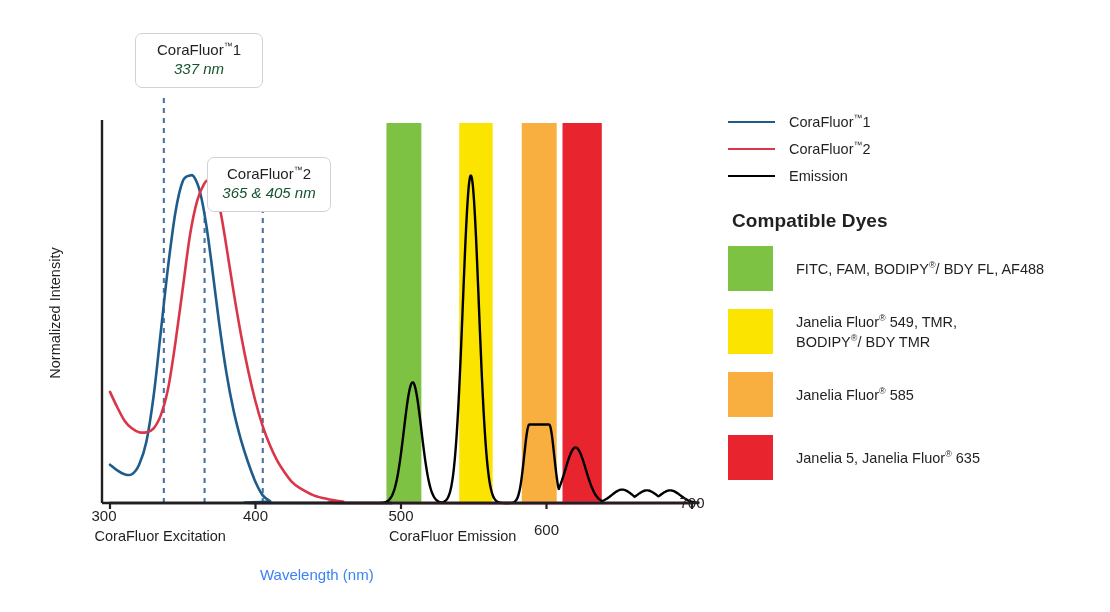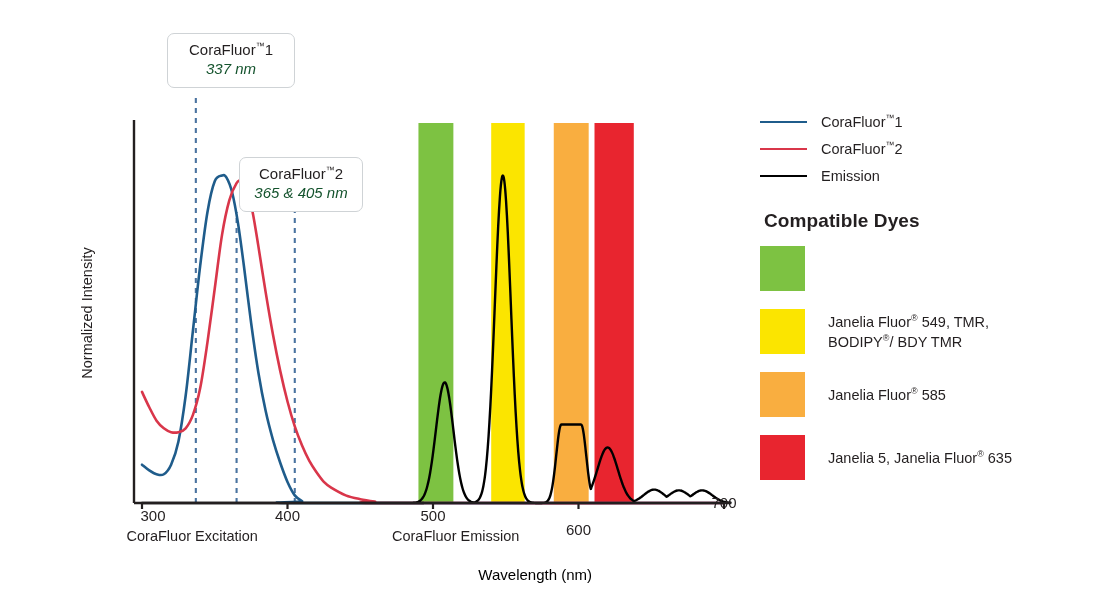--- a/index.html
+++ b/index.html
@@ -1,33 +1,33 @@
 <!DOCTYPE html>
 <html><head>
 <meta charset="utf-8">
 <style>
   html,body{margin:0;padding:0;background:#ffffff;}
   body{width:1110px;height:612px;font-family:"Liberation Sans",sans-serif;color:#231f20;overflow:hidden;position:relative;}
-  #root{position:absolute;inset:0;margin-left:32px;}
+  #root{position:absolute;inset:0;}
 
   .plot-svg{position:absolute;left:0;top:0;width:1110px;height:612px;}
 
   
   .callout{position:absolute;border:1px solid #cfd3d6;border-radius:7px;background:#ffffff;
            text-align:center;line-height:1.25;padding:7px 12px 8px;box-sizing:border-box;}
   .callout .l1{font-size:15px;color:#231f20;white-space:nowrap;}
   .callout .l2{font-size:15px;color:#14532d;white-space:nowrap;font-style:italic;}
   .callout sup{font-size:9px;vertical-align:super;letter-spacing:0;}
   #callout-1{left:135px;top:33px;width:128px;}
   #callout-2{left:207px;top:157px;width:124px;}
 
   
   .axis-tick{position:absolute;font-size:15px;color:#231f20;text-align:center;width:60px;}
   .axis-sub{position:absolute;font-size:14.5px;color:#231f20;text-align:left;}
-  #xlabel{position:absolute;font-size:15px;color:#000000;text-align:right;width:300px;left:260px;top:566px;}
+  #xlabel{position:absolute;font-size:15px;color:#3b82f6;text-align:left;width:300px;left:260px;top:566px;}
   #ylabel{position:absolute;font-size:14.5px;color:#231f20;left:-25px;top:305px;width:160px;
           transform:rotate(-90deg);transform-origin:center center;text-align:center;}
 
   
   #right-panel{position:absolute;left:728px;top:108px;width:372px;}
   .legend-row{display:flex;align-items:center;height:27px;}
   .legend-swatch{width:47px;height:0;border-top-width:2.4px;border-top-style:solid;margin-right:14px;flex:0 0 auto;}
   .legend-label{font-size:14.5px;color:#231f20;white-space:nowrap;}
   .legend-label sup{font-size:9px;vertical-align:super;}
 
@@ -65,28 +65,28 @@
 
   <div class="callout" id="callout-1">
     <div class="l1"><span>CoraFluor</span><sup>™</sup><span>1</span></div>
     <div class="l2">337 nm</div>
   </div>
   <div class="callout" id="callout-2">
     <div class="l1"><span>CoraFluor</span><sup>™</sup><span>2</span></div>
     <div class="l2">365 &amp; 405 nm</div>
   </div>
 
-  <div id="xtick-0" class="axis-tick" style="left: 91px; top: 507px;">300</div>
+  <div id="xtick-0" class="axis-tick" style="left: 74px; top: 507px;">300</div>
   <div id="xtick-1" class="axis-tick" style="left: 225.5px; top: 507px;">400</div>
   <div id="xtick-2" class="axis-tick" style="left: 371px; top: 507px;">500</div>
   <div id="xtick-3" class="axis-tick" style="left: 516.5px; top: 521px;">600</div>
   <div id="xtick-4" class="axis-tick" style="left: 662px; top: 494px;">700</div>
 
   <div class="axis-sub" id="sec-exc" style="left: 94.575px; top: 528px; width: 220px;">CoraFluor Excitation</div>
-  <div class="axis-sub" id="sec-emi" style="left: 360px; top: 528px; width: 220px;">CoraFluor Emission</div>
+  <div class="axis-sub" id="sec-emi" style="left: 389px; top: 528px; width: 220px;">CoraFluor Emission</div>
 
   <div id="xlabel">Wavelength (nm)</div>
   <div id="ylabel">Normalized Intensity</div>
 
   <div id="right-panel">
     <div id="legend-list">
         <div class="legend-row">
           <span class="legend-swatch" style="border-top-color: rgb(31, 92, 139);"></span>
           <span class="legend-label"><span>CoraFluor</span><sup>™</sup><span>1</span></span>
         </div>
@@ -96,20 +96,23 @@
         </div>
         <div class="legend-row">
           <span class="legend-swatch" style="border-top-color: rgb(0, 0, 0);"></span>
           <span class="legend-label"><span>Emission</span></span>
         </div>
       </div>
     <div id="dyes-heading">Compatible Dyes</div>
     <div id="dye-list">
         <div class="dye-row">
           <div class="dye-swatch" style="background: rgb(125, 194, 66);"></div>
+          <div class="dye-label">
+            <div><span>FITC, FAM, BODIPY</span><sup>®</sup><span>/ BDY FL, AF488</span></div>
+          </div>
         </div>
         <div class="dye-row">
           <div class="dye-swatch" style="background: rgb(251, 229, 0);"></div>
           <div class="dye-label">
             <div><span>Janelia Fluor</span><sup>®</sup><span> 549, TMR,</span></div>
             <div><span>BODIPY</span><sup>®</sup><span>/ BDY TMR</span></div>
           </div>
         </div>
         <div class="dye-row">
           <div class="dye-swatch" style="background: rgb(249, 174, 64);"></div>

